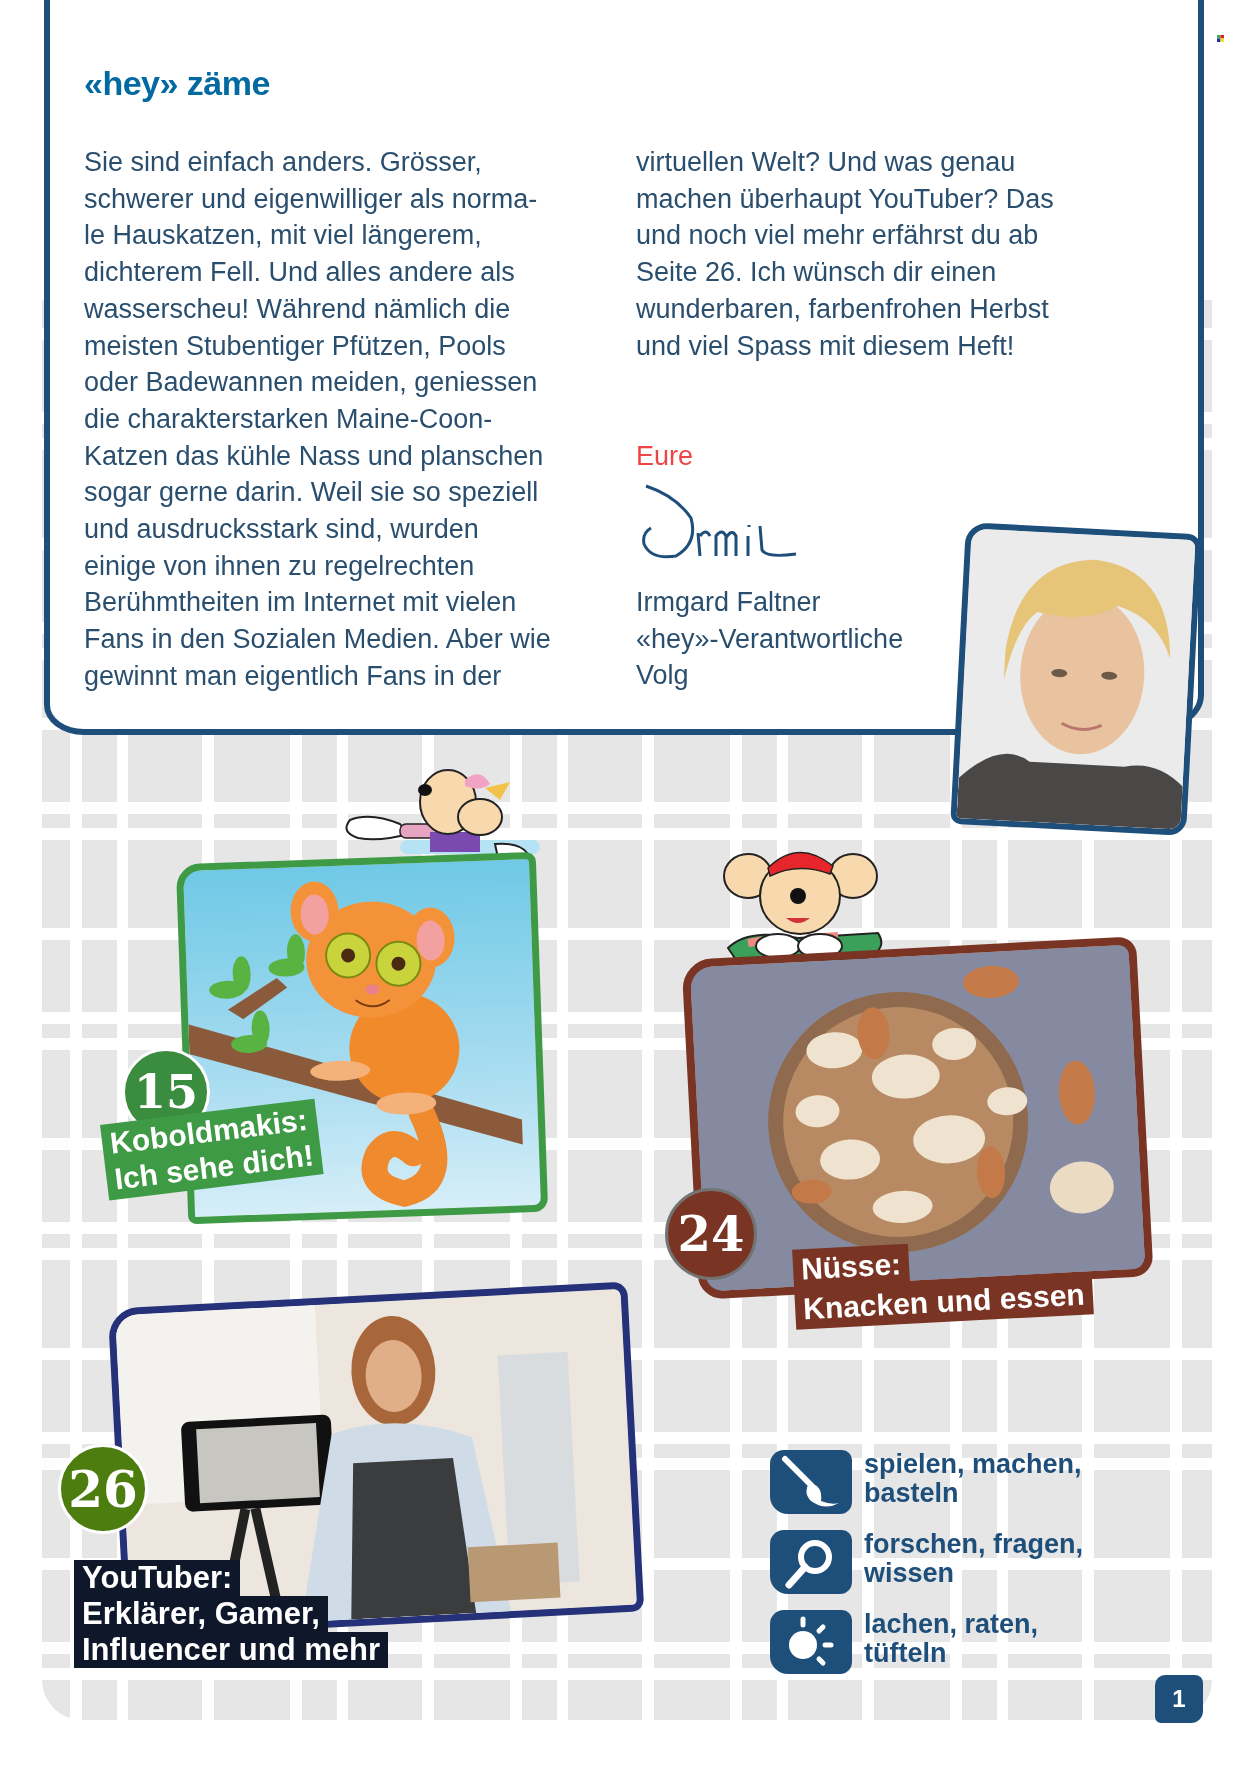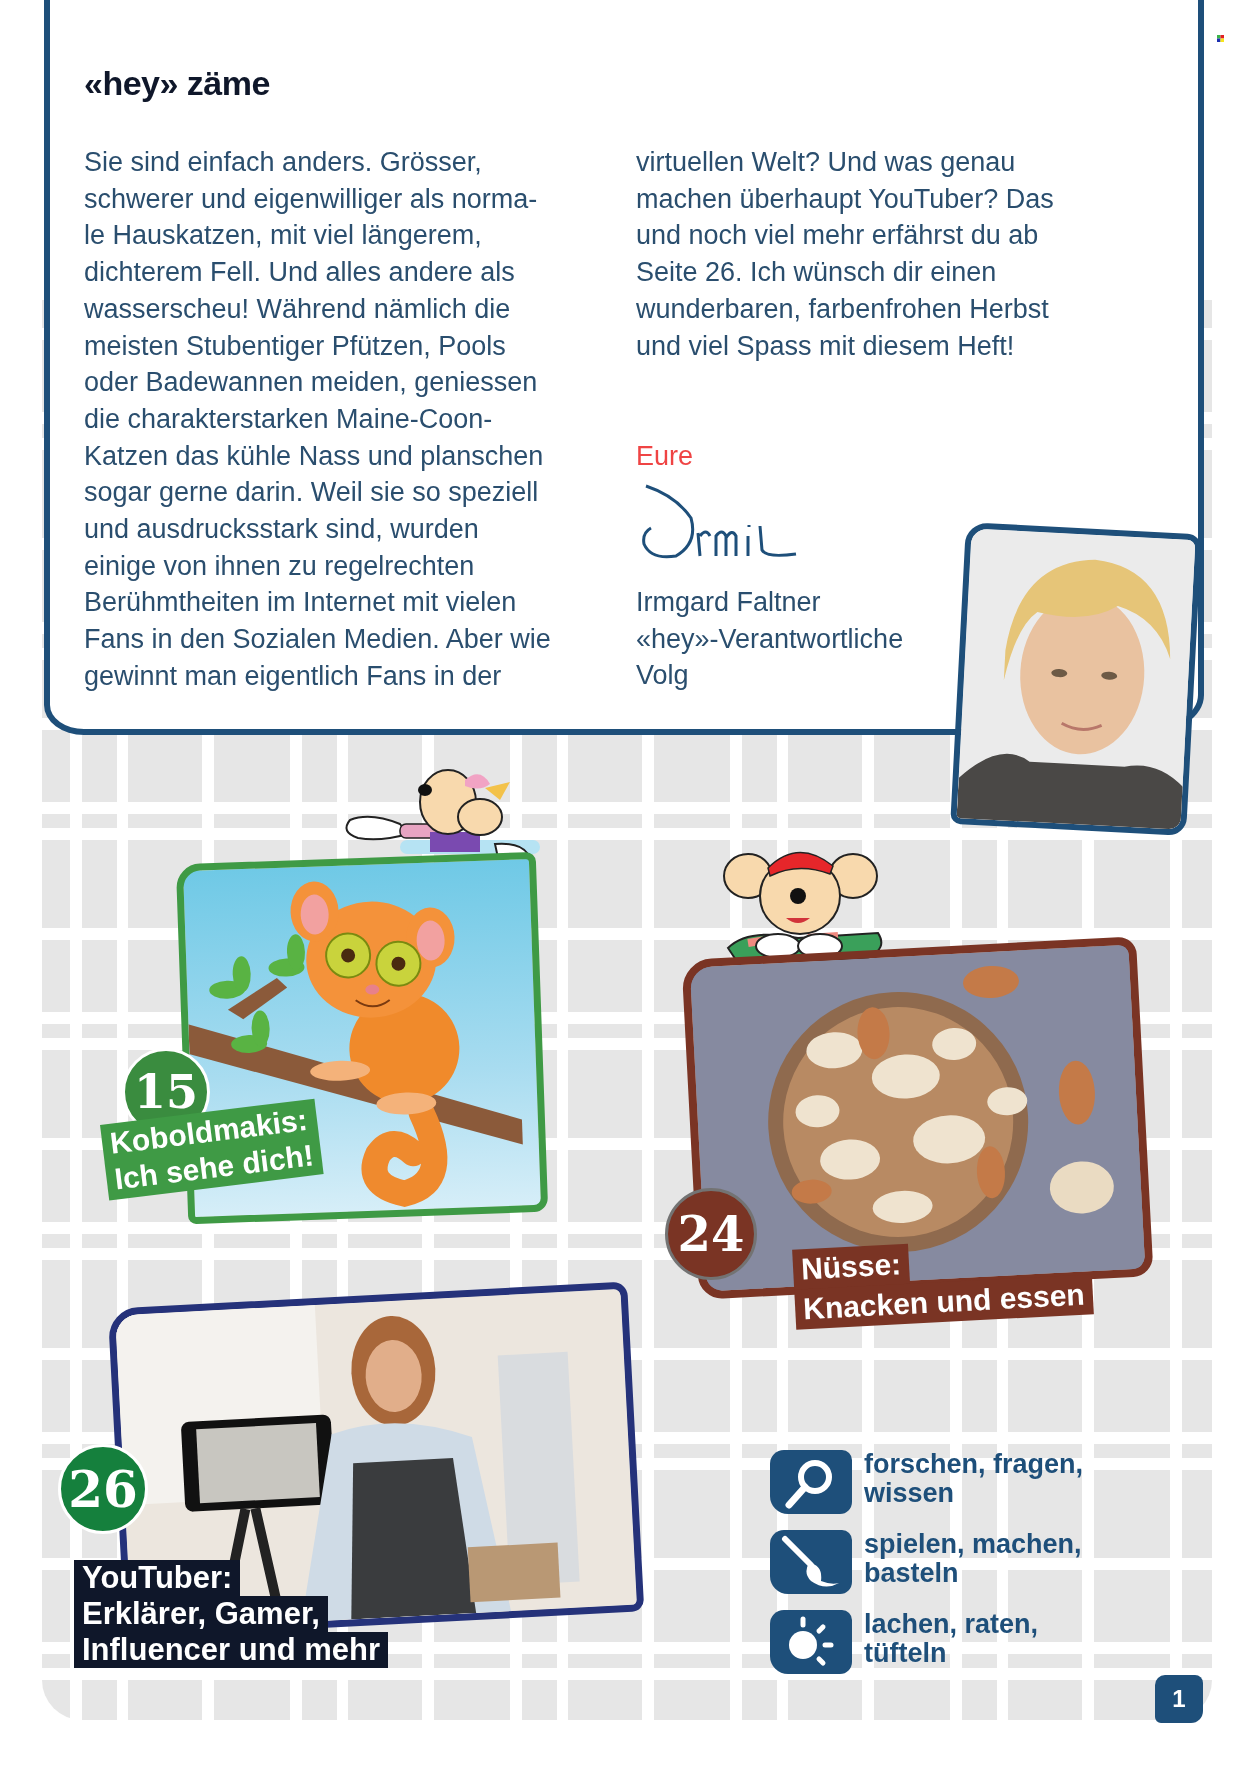--- a/index.html
+++ b/index.html
@@ -25,21 +25,21 @@
 
   
   .letter {
     position: absolute; left: 44px; top: -20px; width: 1160px; height: 755px;
     background: #ffffff;
     border: 6px solid #1e4f7a;
     border-radius: 0 0 60px 40px / 0 0 40px 30px;
   }
   .letter-title {
     position: absolute; left: 84px; top: 64px;
-    font-size: 34px; font-weight: bold; color: #0f172a; letter-spacing: -0.5px;
+    font-size: 34px; font-weight: bold; color: #0369a1; letter-spacing: -0.5px;
   }
   .col {
     position: absolute; font-size: 27px; line-height: 36.7px; color: #2a4e6e; white-space: pre-line;
   }
   .col-left { left: 84px; top: 144px; width: 530px; }
   .col-right { left: 636px; top: 144px; width: 480px; }
   .sign-block { position: absolute; left: 636px; top: 438px; font-size: 27px; line-height: 36.7px; color: #ef4444; }
   .signature { position: absolute; left: 636px; top: 478px; width: 200px; height: 90px; }
   .sign-names { position: absolute; left: 636px; top: 584px; font-size: 27px; line-height: 36.7px; color: #2a4e6e; }
 
@@ -72,21 +72,21 @@
     transform: rotate(-3deg);
   }
 
   .badge {
     position: absolute; border-radius: 50%; color: #fff; font-weight: bold;
     display: flex; align-items: center; justify-content: center;
     font-family: "DejaVu Serif", serif;
   }
   .badge-15 { left: 122px; top: 1048px; width: 88px; height: 88px; background: #3a8c3f; font-size: 46px; border: 3px solid #fff; }
   .badge-24 { left: 665px; top: 1188px; width: 92px; height: 92px; background: #7a3424; font-size: 48px; border: 3px solid #737373; }
-  .badge-26 { left: 58px; top: 1444px; width: 90px; height: 90px; background: #15803d; font-size: 50px; border: 3px solid #fff; }
+  .badge-26 { left: 58px; top: 1444px; width: 90px; height: 90px; background: #4d7c0f; font-size: 50px; border: 3px solid #fff; }
 
   .label {
     position: absolute; color: #fff; font-weight: bold; font-size: 30px; line-height: 36px; padding: 2px 8px;
   }
   .label-kobold { left: 100px; top: 1125px; background: #3f9a45; transform: rotate(-7deg); transform-origin: left top; }
   .label-kobold span { display: block; }
   .label-nuts { left: 786px; top: 1240px; transform: rotate(-3deg); }
   .label-nuts .line { display: block; background: #7a3424; padding: 2px 8px; width: fit-content; }
   .label-yt { left: 66px; top: 1558px; }
   .label-yt .line { display: block; background: #0f172a; padding: 0 8px; width: fit-content; font-size: 31px; }
@@ -270,39 +270,39 @@
 <div class="label label-yt">
   <span class="line">YouTuber:</span>
   <span class="line">Erklärer, Gamer,</span>
   <span class="line">Influencer und mehr</span>
 </div>
 
 <div class="legend">
   <div class="legend-item">
     <div class="legend-icon">
       <svg width="60" height="54" viewBox="0 0 60 54">
-          <circle cx="34" cy="22" r="14" fill="none" stroke="#fff" stroke-width="6"></circle>
-          <path d="M24 32 L8 50" stroke="#fff" stroke-width="7" stroke-linecap="round"></path>
+          <path d="M4 4 L30 30" stroke="#fff" stroke-width="6" stroke-linecap="round"></path>
+          <path d="M28 28 Q42 30 40 46 Q50 50 58 48 Q44 56 30 46 Q22 38 28 28 Z" fill="#fff"></path>
         </svg>
     </div>
     <div class="legend-text">
-      <div>forschen, fragen,</div>
-      <div>wissen</div>
+      <div>spielen, machen,</div>
+      <div>basteln</div>
     </div>
   </div>
   <div class="legend-item">
     <div class="legend-icon">
       <svg width="60" height="54" viewBox="0 0 60 54">
-          <path d="M4 4 L30 30" stroke="#fff" stroke-width="6" stroke-linecap="round"></path>
-          <path d="M28 28 Q42 30 40 46 Q50 50 58 48 Q44 56 30 46 Q22 38 28 28 Z" fill="#fff"></path>
+          <circle cx="34" cy="22" r="14" fill="none" stroke="#fff" stroke-width="6"></circle>
+          <path d="M24 32 L8 50" stroke="#fff" stroke-width="7" stroke-linecap="round"></path>
         </svg>
     </div>
     <div class="legend-text">
-      <div>spielen, machen,</div>
-      <div>basteln</div>
+      <div>forschen, fragen,</div>
+      <div>wissen</div>
     </div>
   </div>
   <div class="legend-item">
     <div class="legend-icon">
       <svg width="60" height="54" viewBox="0 0 60 54">
           <circle cx="22" cy="30" r="14" fill="#fff"></circle>
           <g stroke="#fff" stroke-width="5" stroke-linecap="round">
             <path d="M22 4 L22 10"></path>
             <path d="M42 12 L38 16"></path>
             <path d="M50 30 L44 30"></path>

